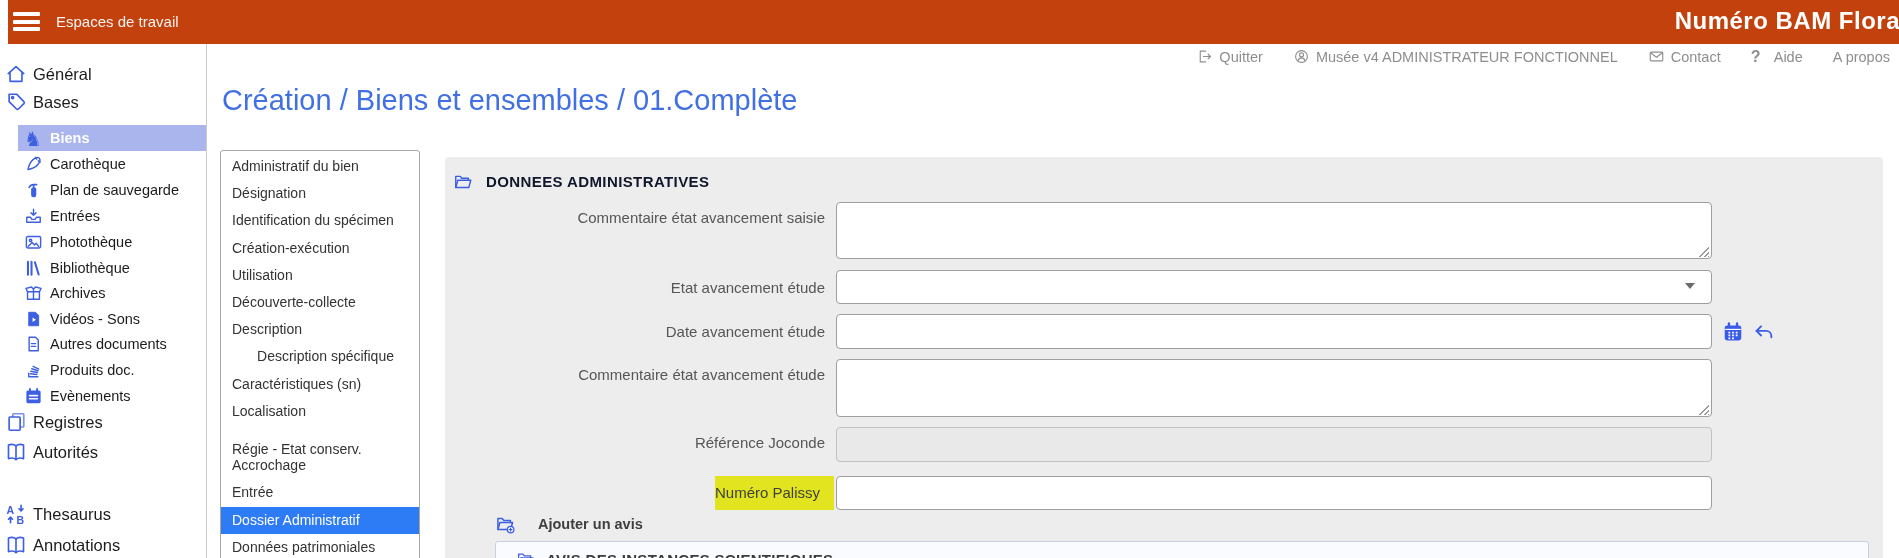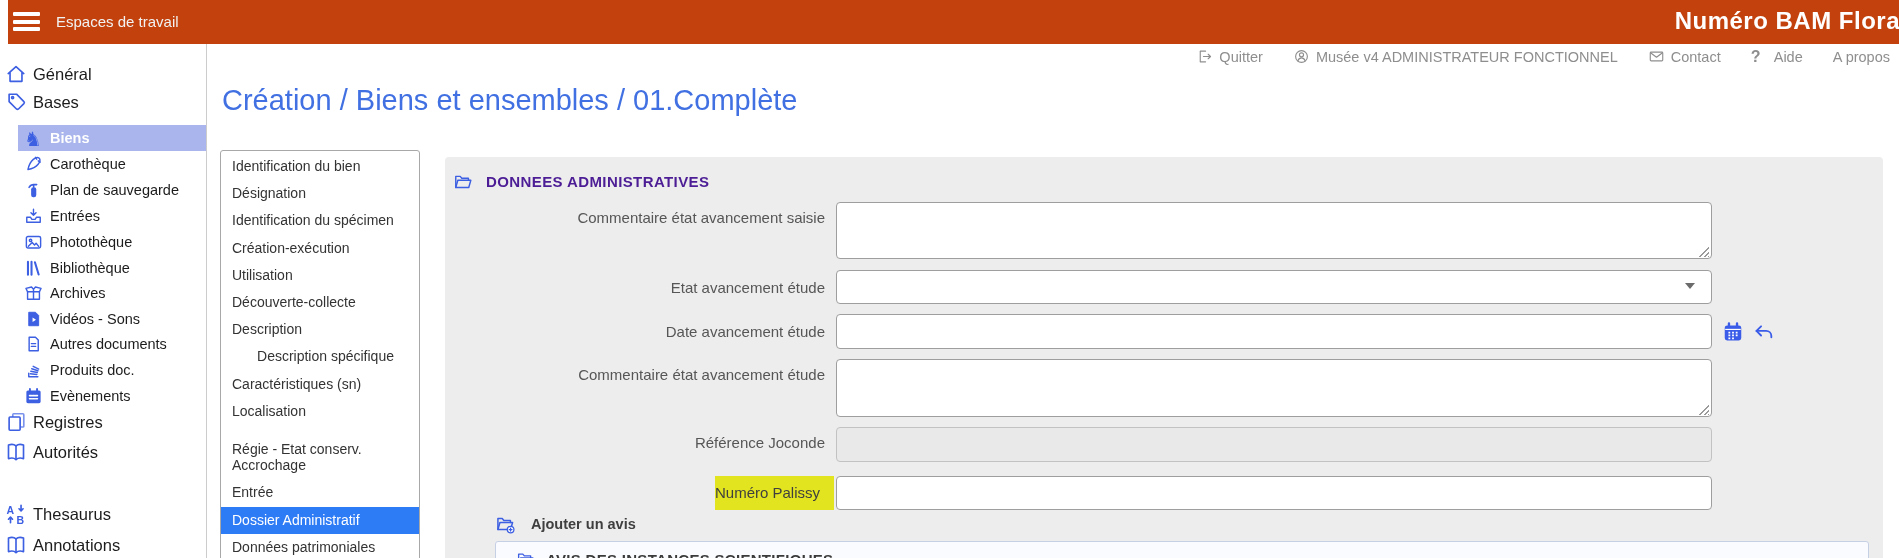--- a/index.html
+++ b/index.html
@@ -40,34 +40,34 @@
   .seclist{position:absolute;left:220px;top:150px;width:200px;height:420px;background:#fff;
            border:1px solid #a8a8a8;border-radius:3px;box-sizing:border-box;overflow:hidden;}
   .sec-item{position:absolute;left:0;width:198px;height:27px;line-height:27px;padding-left:11px;
             box-sizing:border-box;font-size:14px;color:#333;cursor:pointer;white-space:nowrap;}
   .sec-item.active{background:#2E7BF6;color:#fff;}
 
   
   .panel{position:absolute;left:445px;top:157px;width:1438px;height:420px;background:#EDEDEE;border-radius:4px;}
   .grp-head{position:absolute;left:8px;top:15px;display:flex;align-items:center;gap:14px;cursor:pointer;}
   .grp-head .ic{width:19px;height:19px;display:inline-flex;}
-  .grp-title{font-size:15px;font-weight:bold;color:#4c1d95;letter-spacing:.4px;}
+  .grp-title{font-size:15px;font-weight:bold;color:#0f172a;letter-spacing:.4px;}
   .flabel{position:absolute;left:0;width:380px;text-align:right;font-size:15px;color:#565656;white-space:nowrap;}
   .inp{position:absolute;left:391px;width:876px;background:#fff;border:1px solid #9e9e9e;border-radius:4px;
        box-sizing:border-box;font-family:"Liberation Sans",sans-serif;font-size:14px;color:#333;padding:4px 8px;outline:none;resize:none;}
   .inp:disabled{background:#e9e9e9;border-color:#c2c2c2;}
   .corner{position:absolute;width:11px;height:11px;
           background:repeating-linear-gradient(135deg,transparent 0 2px,#9a9a9a 2px 3.2px);
           clip-path:polygon(100% 0,100% 100%,0 100%);pointer-events:none;}
   .caret{position:absolute;width:0;height:0;border-left:5.5px solid transparent;border-right:5.5px solid transparent;
          border-top:6.5px solid #6b6b6b;cursor:pointer;}
   .date-ic{position:absolute;width:22px;height:22px;display:inline-flex;cursor:pointer;}
   .ylabel{position:absolute;left:270px;width:119px;height:34px;background:#E2E41F;
           font-size:15px;color:#3f3f3f;text-align:right;line-height:34px;padding-right:16px;box-sizing:border-box;white-space:nowrap;}
-  .add-avis{position:absolute;left:50px;top:357px;display:flex;align-items:center;gap:16px;cursor:pointer;}
+  .add-avis{position:absolute;left:50px;top:357px;display:flex;align-items:center;gap:23px;cursor:pointer;}
   .add-avis .ic{width:20px;height:20px;display:inline-flex;}
   .add-avis .lbl{font-size:14.5px;font-weight:bold;color:#3f3f3f;}
   .subpanel{position:absolute;left:50px;top:384px;width:1374px;height:90px;background:#fafbff;
             border:1px solid #c6d0e4;border-radius:3px 3px 0 0;box-sizing:border-box;}
   .subpanel .head{position:absolute;left:20px;top:8px;display:flex;align-items:center;gap:12px;cursor:pointer;}
   .subpanel .ic{width:18px;height:18px;display:inline-flex;}
   .subpanel .ttl{font-size:15px;font-weight:bold;color:#3a3a3a;letter-spacing:.3px;white-space:nowrap;}
   .ic svg{width:100%;height:100%;}
 </style>
 </head>
@@ -277,21 +277,21 @@
   </div>
       <div class="util-item">
 
     <span class="txt">A propos</span>
   </div>
     </div>
 
   <div class="page-title">Création / Biens et ensembles / 01.Complète</div>
 
   <div class="seclist" id="seclist">
-      <div class="sec-item" style="top: 2px;">Identification du bien</div>
+      <div class="sec-item" style="top: 2px;">Administratif du bien</div>
       <div class="sec-item" style="top: 29.2px;">Désignation</div>
       <div class="sec-item" style="top: 56.4px;">Identification du spécimen</div>
       <div class="sec-item" style="top: 83.6px;">Création-exécution</div>
       <div class="sec-item" style="top: 110.8px;">Utilisation</div>
       <div class="sec-item" style="top: 138px;">Découverte-collecte</div>
       <div class="sec-item" style="top: 165.2px;">Description</div>
       <div class="sec-item" style="top: 192.4px; text-align: center;">Description spécifique</div>
       <div class="sec-item" style="top: 219.6px;">Caractéristiques (sn)</div>
       <div class="sec-item" style="top: 246.8px;">Localisation</div>
       <div class="sec-item" style="top: 274px; margin-top: 11px;">Régie - Etat conserv.</div>

